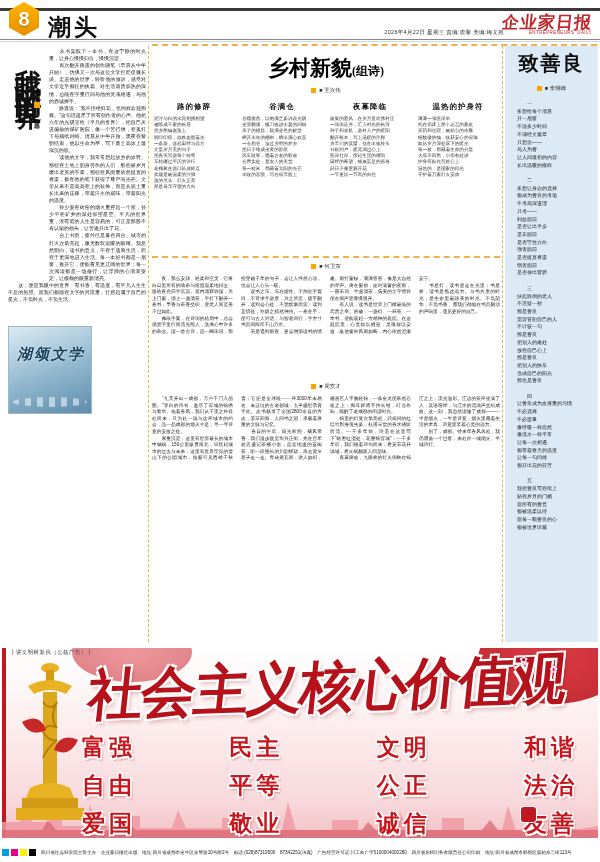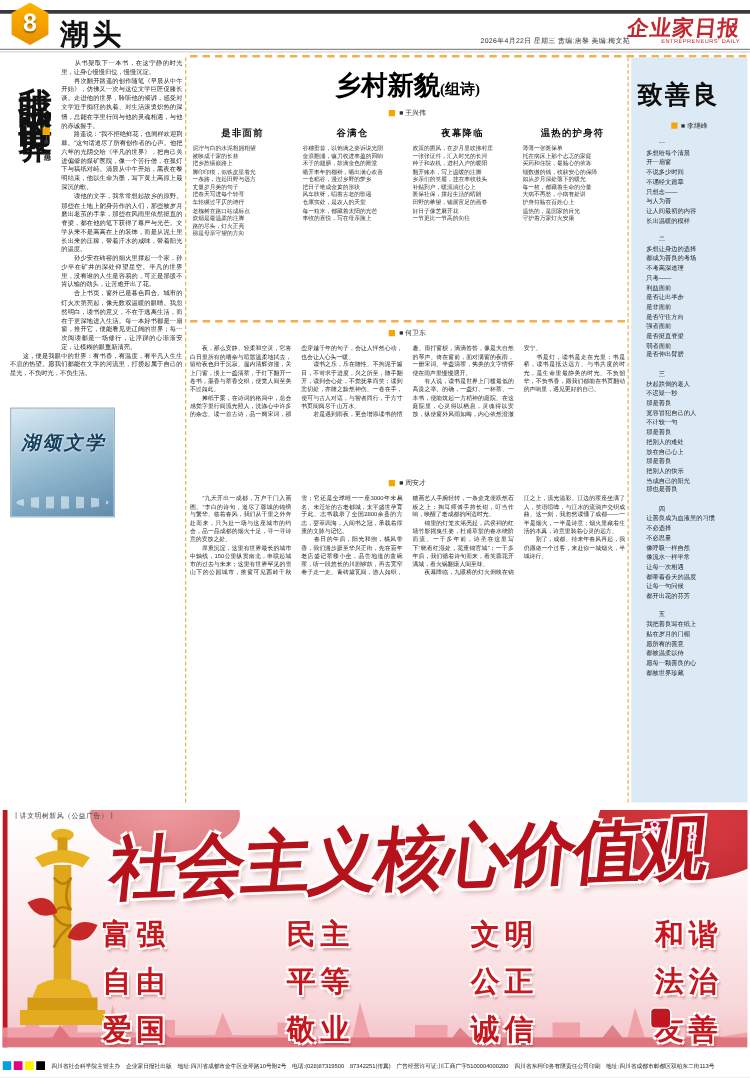--- a/index.html
+++ b/index.html
@@ -54,22 +54,22 @@
   .poem-lines { font-size:4.6px; line-height:6.2px; color:#333; white-space:pre-line; }
   .art-title { text-align:center; font-family:"Liberation Serif", serif; font-weight:bold; font-size:18px; color:#000;
                letter-spacing:1px; margin-top:12px; }
   .cols4 { column-count:4; column-gap:8px; font-size:4.7px; line-height:6.6px; color:#1d1d1d; text-align:justify;
            white-space:pre-line; margin-top:6px; overflow:hidden; }
   .book-body { height:102px; }
   .chengdu-body { height:182px; }
 
   
   .right-col { position:absolute; left:505px; top:46px; width:93px; height:596px; background:#dceaf5; overflow:hidden; padding:4px 5px; }
-  .right-title { font-family:"Liberation Serif", serif; font-weight:bold; font-size:20px; color:#0d0d0d;
-                 letter-spacing:2px; margin-top:12px; }
+  .right-title { text-align:center; font-family:"Liberation Serif", serif; font-weight:bold; font-size:20px; color:#0d0d0d;
+                 letter-spacing:2px; }
   .right-byline { text-align:center; font-size:5.5px; color:#333; margin-top:8px; }
   .right-byline .sq { display:inline-block; width:5px; height:5px; background:#f7a600; margin-right:3px; vertical-align:middle; }
   .right-poem { font-size:5px; line-height:7.7px; color:#222; white-space:pre-line; margin-top:8px; padding-left:7px; }
 
   
   .banner { position:absolute; left:2px; top:648px; width:596px; height:190px; overflow:hidden;
             background:linear-gradient(180deg,#ffffff 0%,#fdf0f1 35%,#f8d9dc 80%,#f3c2c7 100%); }
   .banner .redstrip { position:absolute; left:0; top:0; width:4px; height:100%; background:#c01722; }
   .psa-label { position:absolute; left:8px; top:1px; font-size:5.5px; color:#444; z-index:6; letter-spacing:.4px; }
   .calli { position:absolute; left:86px; top:2px; width:505px; font-family:"Liberation Serif", serif; font-weight:bold;
@@ -134,21 +134,21 @@
   </div>
 
   <div class="center-col">
     <div class="poem-head">
       <span class="poem-title">乡村新貌</span><span class="poem-title-suffix">(组诗)</span>
     </div>
     <div class="byline"><span class="sq"></span><span>■ 王兴伟</span></div>
 
     <div class="poem-row">
       <div class="poem-colm">
-        <h4>是非面前</h4>
+        <h4>路的修辞</h4>
         <div class="poem-lines">泥泞与白的水泥相拥相望
 被唤成千家的长巷
 把乡愁镶嵌路上
 脚印印痕，似铁皮星着光
 一条路，连起田野与远方
 丈量岁月美的句子
 把春天写进每个转弯
 车轮碾过平仄的诗行
 老槐树在路口站成标点
 炊烟是最温柔的注脚

